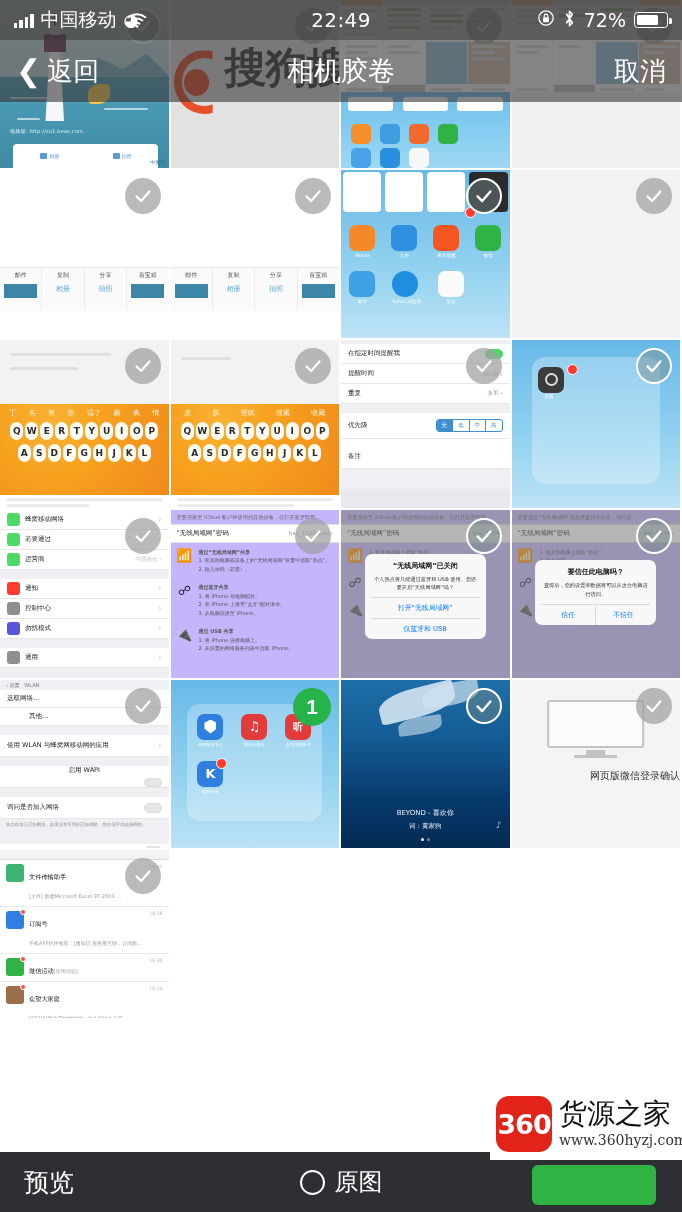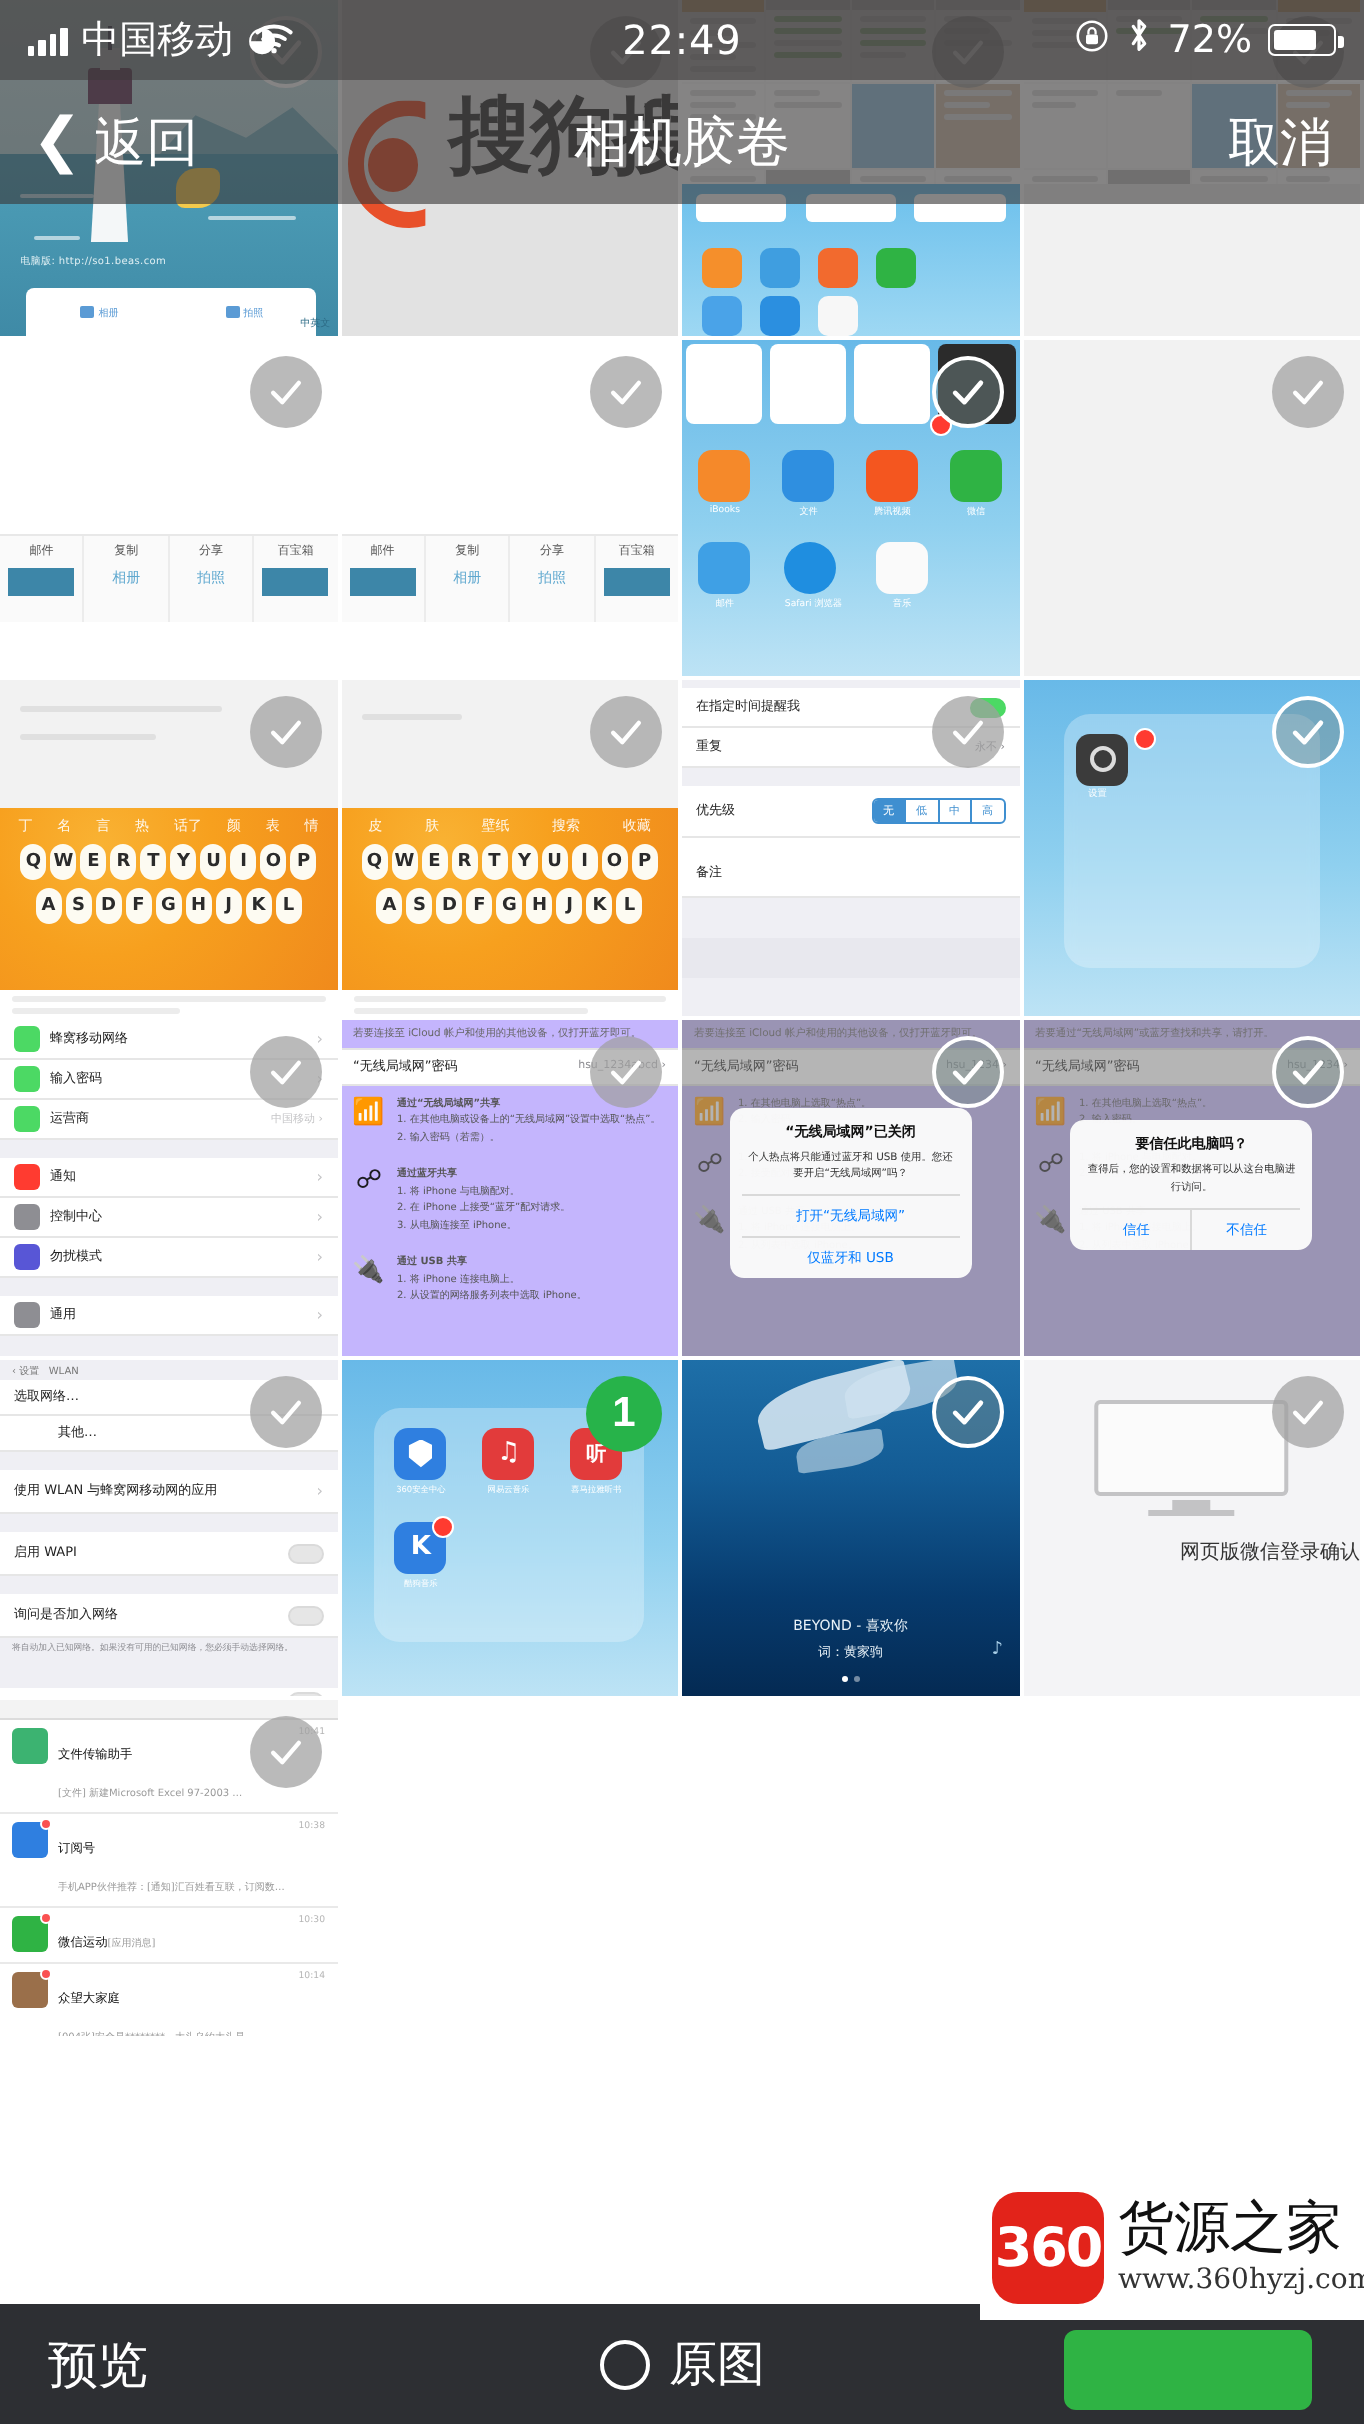--- a/index.html
+++ b/index.html
@@ -716,20 +716,24 @@
 
     <div class="cell">
       <div class="thumb">
         <div class="setlist">
           <div style="height:4px;background:#efeff4"></div>
           <div class="setrow">
               <span class="st">在指定时间提醒我</span>
               <span class="sw on"></span>
             </div>
           <div class="setrow">
+              <span class="st">提醒时间</span>
+              <span class="chv" style="font-size:5.5px;color:#8e8e93;">10:00 ›</span>
+            </div>
+          <div class="setrow">
               <span class="st">重复</span>
               <span class="chv" style="font-size:5.5px;color:#8e8e93;">永不 ›</span>
             </div>
           <div class="setgap"></div>
           <div class="setrow" style="height:26px;justify-content:flex-end;">
             <span class="st">优先级</span>
             <span style="margin-left:auto;display:flex;border:1px solid #3f8fd0;border-radius:3px;overflow:hidden;">
               <i style="font-style:normal;font-size:5.5px;padding:2px 5px;background:#3f8fd0;color:#fff;">无</i>
               <i style="font-style:normal;font-size:5.5px;padding:2px 5px;color:#3f8fd0;border-left:1px solid #3f8fd0;">低</i>
               <i style="font-style:normal;font-size:5.5px;padding:2px 5px;color:#3f8fd0;border-left:1px solid #3f8fd0;">中</i>
@@ -776,21 +780,21 @@
     <div class="cell">
       <div class="thumb">
         <div class="setlist">
           <div class="setrow">
               <i class="si" style="background:#4cd964"></i>
               <span class="st">蜂窝移动网络</span>
               <span class="chv">›</span>
             </div>
           <div class="setrow">
               <i class="si" style="background:#4cd964"></i>
-              <span class="st">输入密码</span>
+              <span class="st">若要通过</span>
               <span class="chv">›</span>
             </div>
           <div class="setrow">
               <i class="si" style="background:#4cd964"></i>
               <span class="st">运营商</span>
               <span class="chv" style="font-size:5.5px">中国移动 ›</span>
             </div>
           <div class="setgap"></div>
           <div class="setrow">
               <i class="si" style="background:#ff3b30"></i>
@@ -935,21 +939,21 @@
             </div>
           <div class="setrow" style="height:18px;padding-left:29px;">
               <span class="st">其他…</span>
             </div>
           <div class="setgap"></div>
           <div class="setrow" style="height:22px;">
               <span class="st">使用 WLAN 与蜂窝网移动网的应用</span>
               <span class="chv">›</span>
             </div>
           <div class="setgap"></div>
-          <div class="setrow" style="height:22px;">
+          <div class="setrow" style="height:22px;flex-direction:column;">
               <span class="st">启用 WAPI</span>
               <span class="sw"></span>
             </div>
           <div class="setgap"></div>
           <div class="setrow" style="height:22px;">
               <span class="st">询问是否加入网络</span>
               <span class="sw"></span>
             </div>
           <div style="padding:3px 6px;font-size:4.4px;color:#8e8e93;line-height:1.5;">将自动加入已知网络。如果没有可用的已知网络，您必须手动选择网络。</div>
           <div class="setgap" style="height:12px"></div>

